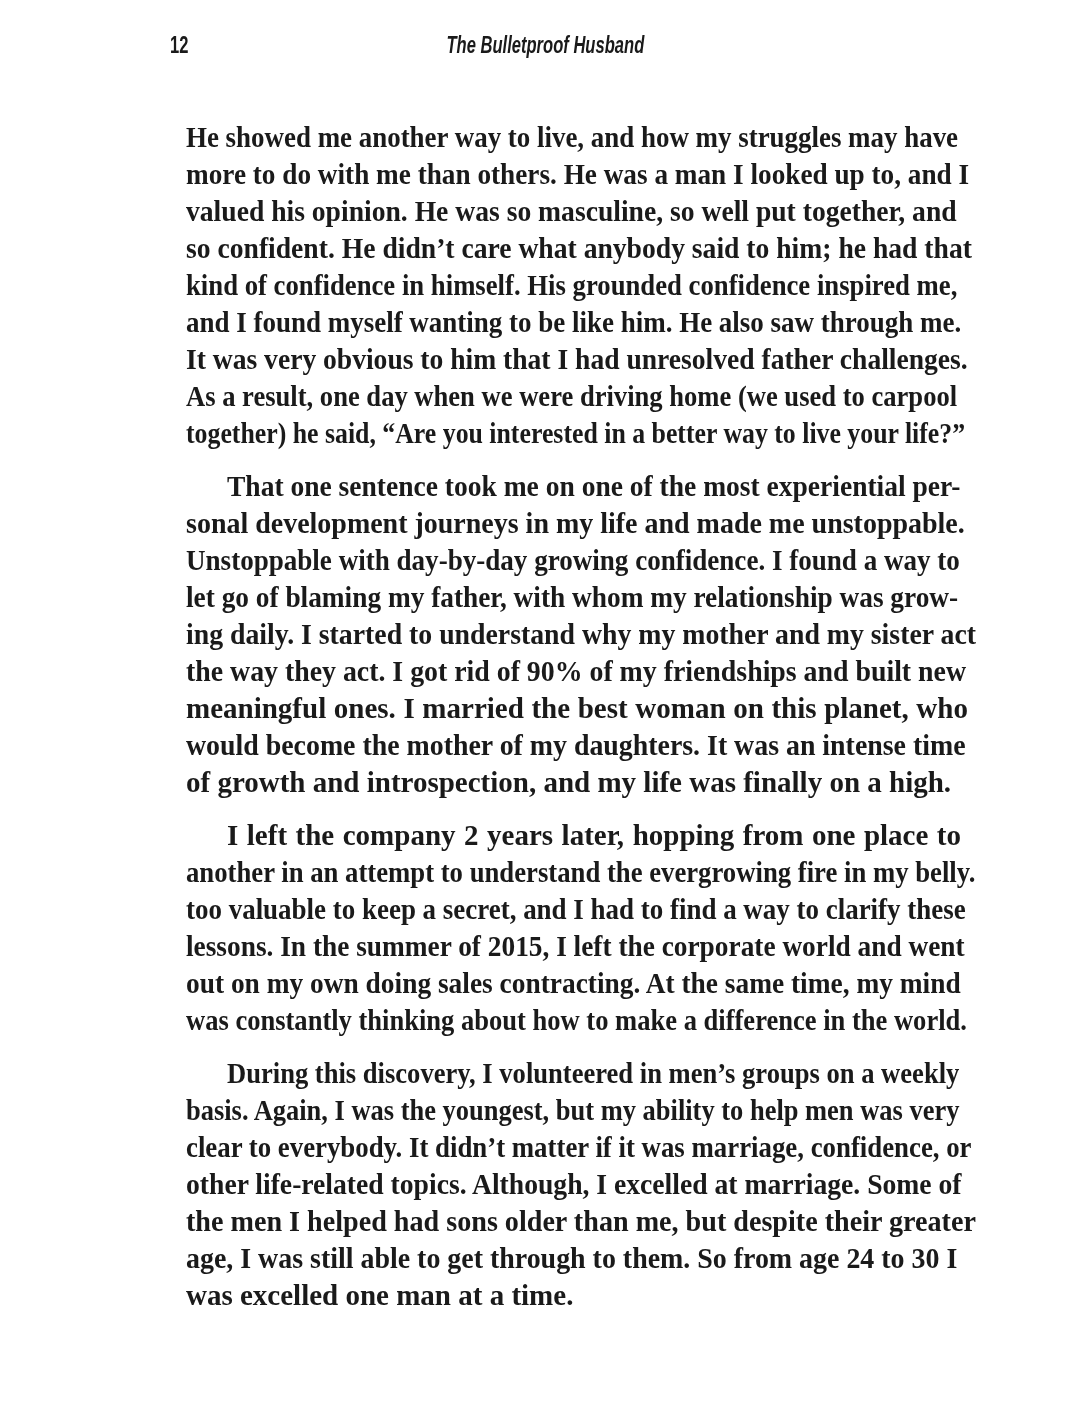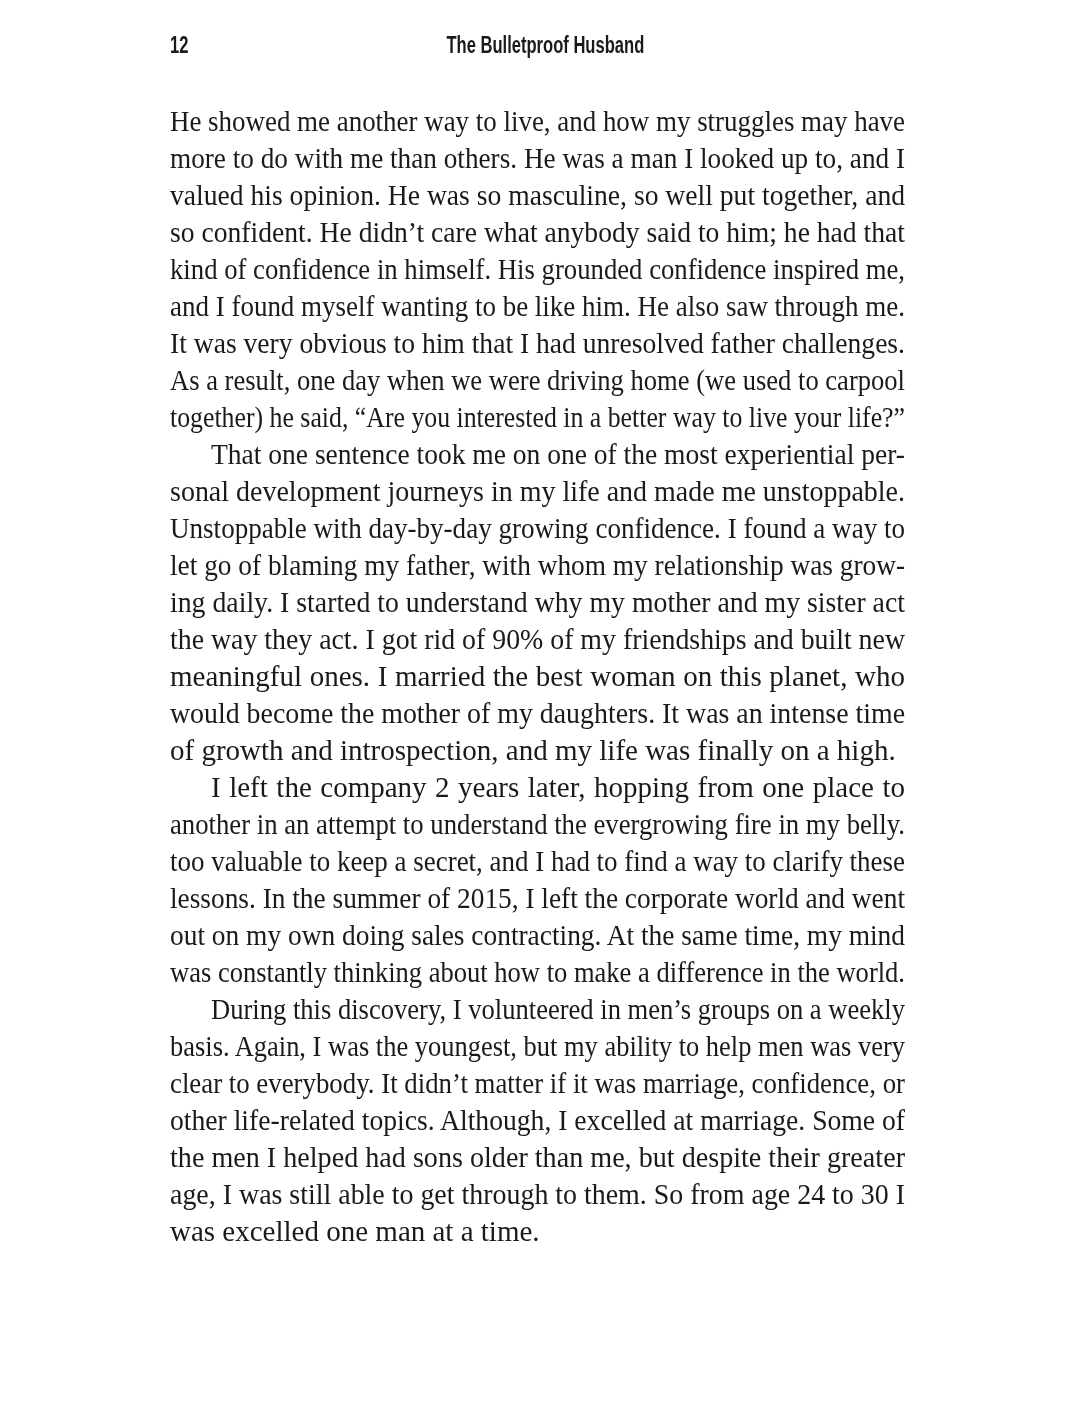--- a/index.html
+++ b/index.html
@@ -36,35 +36,37 @@
     display: inline-block;
     transform: scaleX(0.72);
     transform-origin: left center;
   }
   .running-title {
     position: absolute;
     left: 15px;
     right: 0;
     top: 0;
     text-align: center;
+    font-style: italic;
   }
   .running-title .cond {
     display: inline-block;
     transform: scaleX(0.72);
     transform-origin: center center;
   }
   .body-text {
     position: absolute;
     top: 103px;
     left: 170px;
     width: 735px;
     font-size: 29px;
   }
   .paragraph {
-    margin: 0;
+    margin: 16px;
+    font-weight: bold;
   }
   .line {
     height: 37px;
     line-height: 37px;
     white-space: nowrap;
     overflow: visible;
   }
   .line.indent {
     padding-left: 41px;
   }

